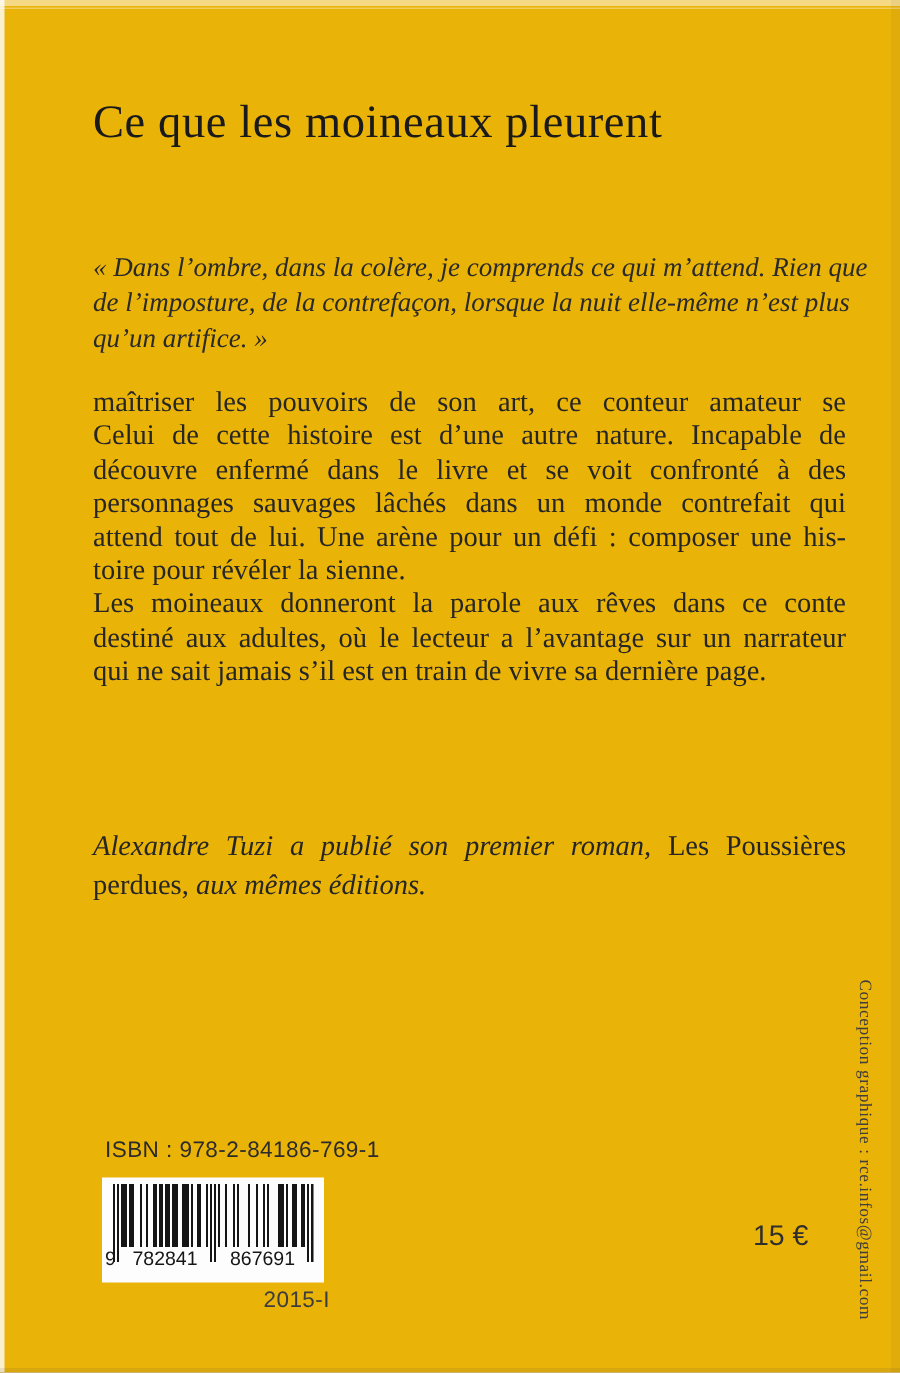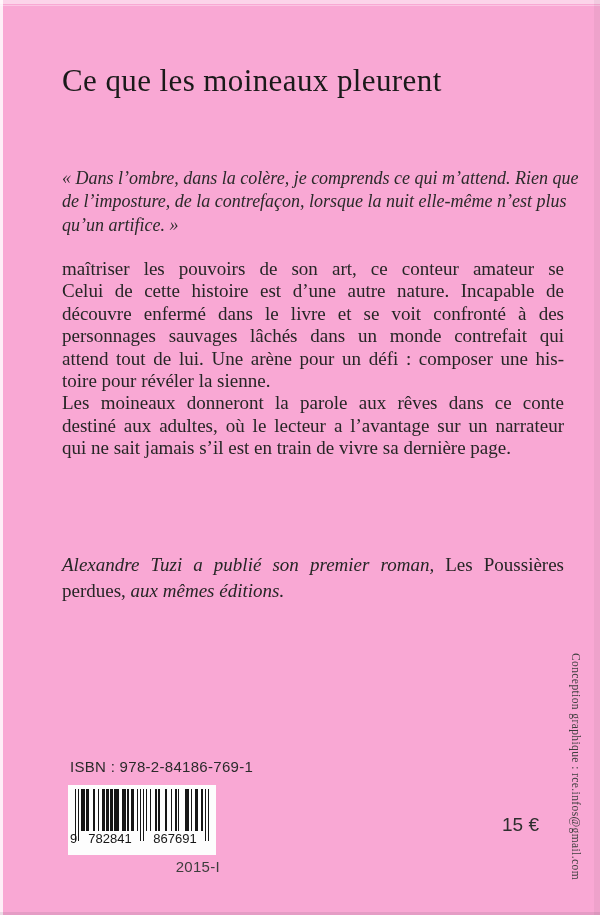--- a/index.html
+++ b/index.html
@@ -1,18 +1,18 @@
 <!DOCTYPE html>
 <html><head>
 <meta charset="utf-8">
 <style>
   html,body{margin:0;padding:0;background:#b9babc;}
   .cover{
     position:relative;width:600px;height:915px;margin:0 auto;
-    background:#f9a8d4;overflow:hidden;
+    background:#eab308;overflow:hidden;
     font-family:"Liberation Serif",serif;
   }
   
   .edge-left{position:absolute;left:0;top:0;width:3px;height:100%;background:rgba(255,255,255,.8);}
   .edge-top{position:absolute;left:0;top:0;width:100%;height:4px;background:rgba(255,255,255,.5);}
   .edge-top-line{position:absolute;left:0;top:5px;width:100%;height:1px;background:rgba(255,255,255,.35);}
   .edge-right{position:absolute;right:0;top:0;width:6px;height:100%;background:rgba(60,60,70,.06);}
   .edge-bottom{position:absolute;left:0;bottom:0;width:100%;height:3px;background:rgba(60,60,70,.10);}
 
   .title{

